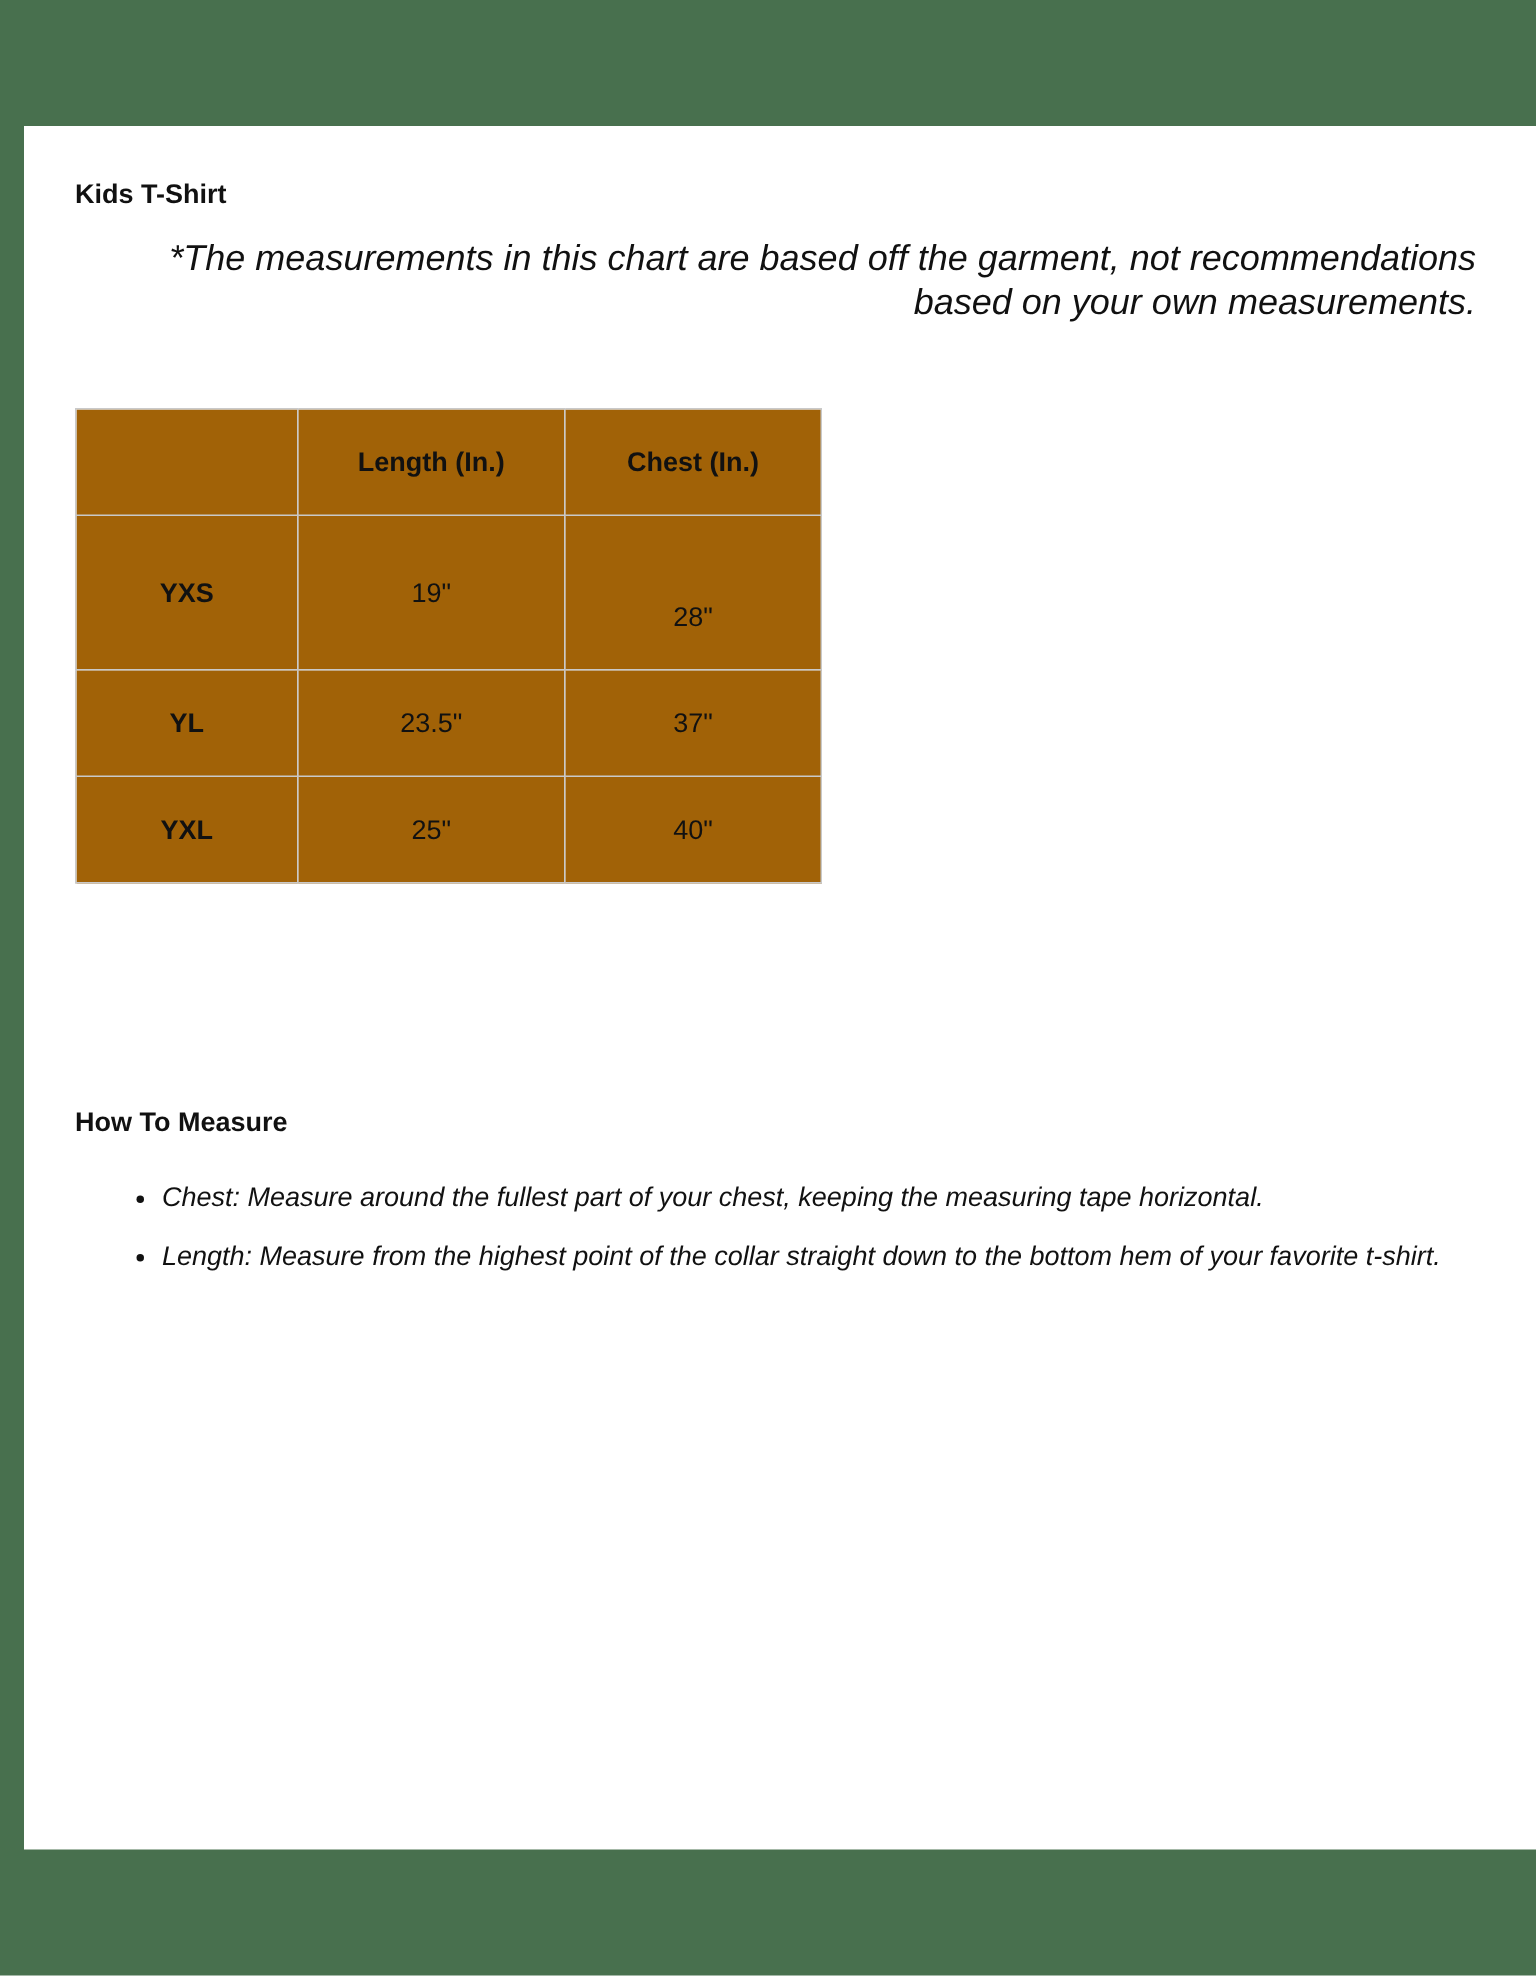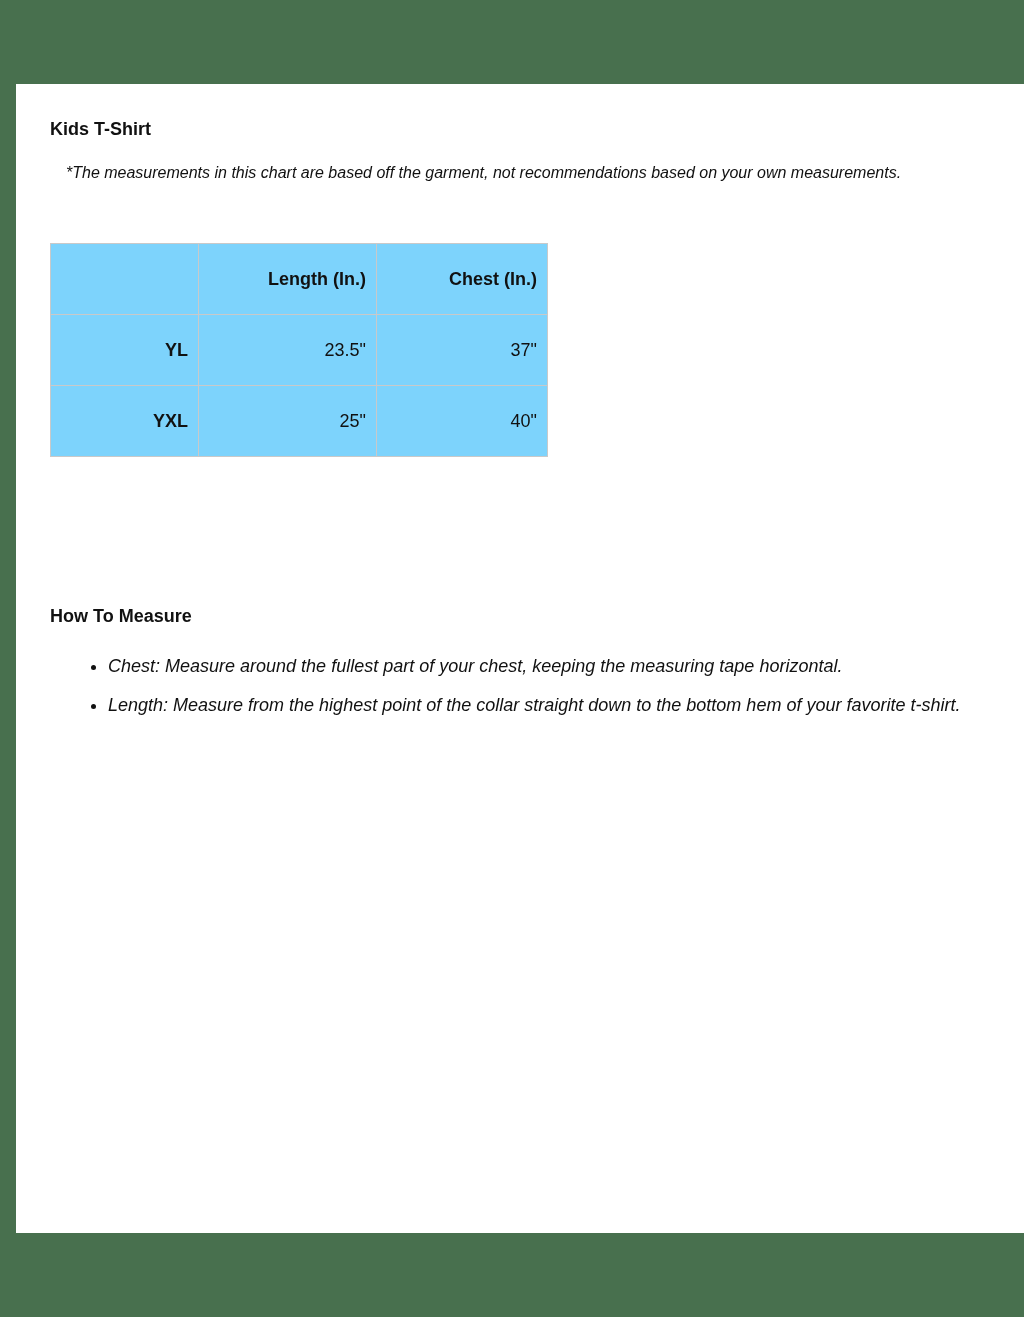--- a/index.html
+++ b/index.html
@@ -24,35 +24,35 @@
     padding:34px 0 0 34px;
     overflow:hidden;
   }
   .h-title{
     font-size:18px;font-weight:bold;line-height:22px;margin:0;
   }
   .h-sub{
     font-size:18px;font-weight:bold;line-height:22px;margin:29px 0 0 0;
   }
   .note{
-    font-size:16px;font-style:italic;line-height:29px;
-    margin:18px 0 0 16px;max-width:930px;
+    font-size:24px;font-style:italic;line-height:29px;
+    margin:18px 0 0 4px;max-width:930px;text-align:right;
   }
   table.size-table{
     border-collapse:collapse;
     margin-top:56px;
   }
   table.size-table th, table.size-table td{
     border:1px solid var(--border);
     font-size:18px;
     line-height:32px;
     padding:19px 10px;
-    text-align:right;
+    text-align:center;
     vertical-align:middle;
-    background:#7dd3fc;
+    background:#a16207;
   }
   table.size-table th{font-weight:bold;}
   table.size-table td.col-0{font-weight:bold;}
   table.size-table .col-0{width:127px;}
   table.size-table .col-1{width:157px;}
   table.size-table .col-2{width:150px;}
   .h-measure{
     font-size:18px;font-weight:bold;line-height:22px;
     margin:148px 0 0 0;
   }
@@ -83,20 +83,32 @@
     <thead>
         <tr>
           <th class="col-0">&nbsp;</th>
           <th class="col-1">Length (In.)</th>
           <th class="col-2">Chest (In.)</th>
         </tr>
       </thead>
     <tbody>
         <tr>
           <td class="col-0">
+            <div>YXS</div>
+          </td>
+          <td class="col-1">
+            <div>19"</div>
+          </td>
+          <td class="col-2">
+            <div>&nbsp;</div>
+            <div>28"</div>
+          </td>
+        </tr>
+        <tr>
+          <td class="col-0">
             <div>YL</div>
           </td>
           <td class="col-1">
             <div>23.5"</div>
           </td>
           <td class="col-2">
             <div>37"</div>
           </td>
         </tr>
         <tr>

